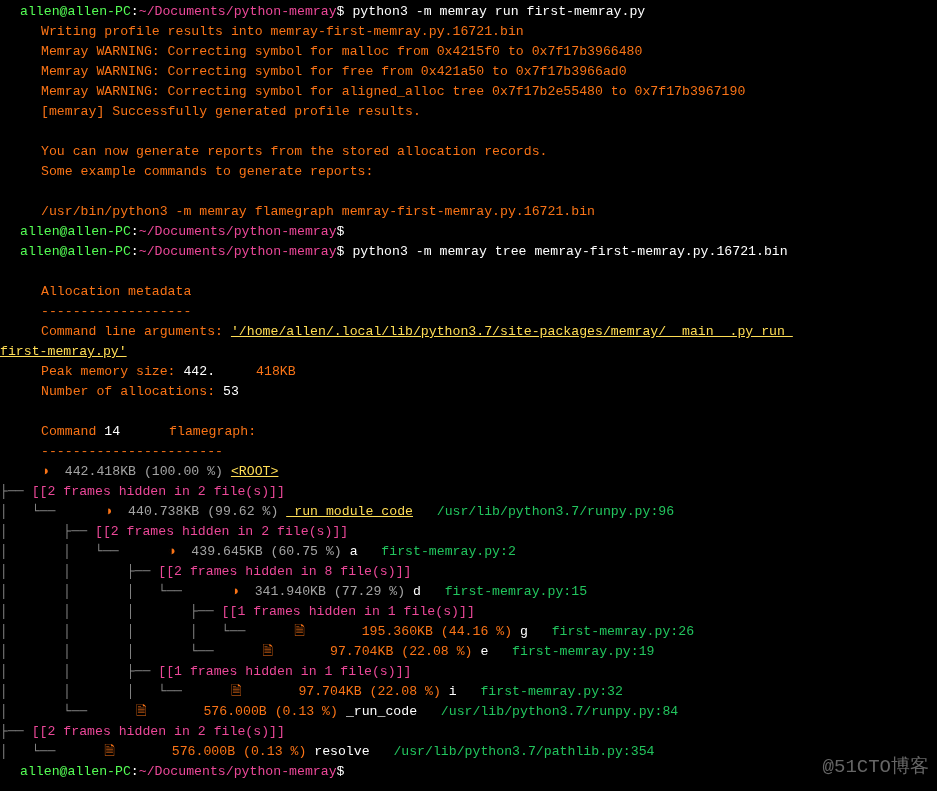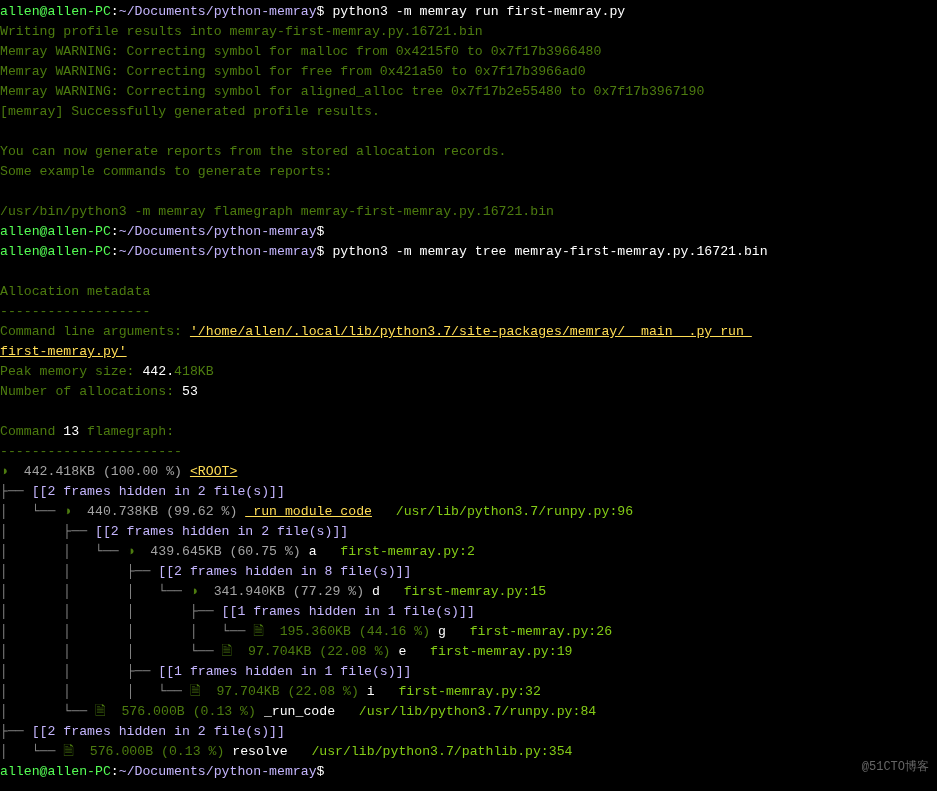--- a/index.html
+++ b/index.html
@@ -16,34 +16,34 @@
       padding: 2px 0;
       width: 937px;
       height: 791px;
       overflow: hidden;
       position: relative;
     }
     .line {
       white-space: pre;
       height: 20px;
     }
-    .green { color: #4d7c0f; }
-    .brightgreen { color: #55ff55; }
+    .green { color: #f97316; padding-left: 41px; }
+    .brightgreen { color: #55ff55; padding-left: 20px; }
     .red { color: #a3a3a3; }
     .white { color: #ffffff; }
-    .cyan { color: #c4b5fd; }
+    .cyan { color: #ec4899; }
     .yellow { color: #ffdd55; text-decoration: underline; }
-    .blue { color: #84cc16; }
+    .blue { color: #22c55e; }
     .graybox { color: #888; }
     .watermark {
       position: absolute;
       right: 8px;
       bottom: 14px;
       color: #666;
-      font-size: 12px;
+      font-size: 19px;
     }
   </style>
 </head>
 <body>
 
 <div class="line"><span class="brightgreen">allen@allen-PC</span><span class="white">:</span><span class="cyan">~/Documents/python-memray</span><span class="white">$</span><span class="white"> python3 -m memray run first-memray.py</span></div>
 <div class="line green">Writing profile results into memray-first-memray.py.16721.bin</div>
 <div class="line green">Memray WARNING: Correcting symbol for malloc from 0x4215f0 to 0x7f17b3966480</div>
 <div class="line green">Memray WARNING: Correcting symbol for free from 0x421a50 to 0x7f17b3966ad0</div>
 <div class="line green">Memray WARNING: Correcting symbol for aligned_alloc tree 0x7f17b2e55480 to 0x7f17b3967190</div>
@@ -56,21 +56,21 @@
 <div class="line"><span class="brightgreen">allen@allen-PC</span><span class="white">:</span><span class="cyan">~/Documents/python-memray</span><span class="white">$</span><span class="white"></span></div>
 <div class="line"><span class="brightgreen">allen@allen-PC</span><span class="white">:</span><span class="cyan">~/Documents/python-memray</span><span class="white">$</span><span class="white"> python3 -m memray tree memray-first-memray.py.16721.bin</span></div>
 <div class="line">&nbsp;</div>
 <div class="line green">Allocation metadata</div>
 <div class="line green">-------------------</div>
 <div class="line"><span class="green">Command line arguments: </span><span class="yellow">'/home/allen/.local/lib/python3.7/site-packages/memray/__main__.py run </span></div>
 <div class="line yellow">first-memray.py'</div>
 <div class="line"><span class="green">Peak memory size: </span><span class="white">442.</span><span class="green">418KB</span></div>
 <div class="line"><span class="green">Number of allocations: </span><span class="white">53</span></div>
 <div class="line">&nbsp;</div>
-<div class="line"><span class="green">Command </span><span class="white">13</span><span class="green"> flamegraph:</span></div>
+<div class="line"><span class="green">Command </span><span class="white">14</span><span class="green"> flamegraph:</span></div>
 <div class="line green">-----------------------</div>
 
 <div class="line"><span class="green">◑ </span><span class="red"> 442.418KB (100.00 %) </span><span class="yellow">&lt;ROOT&gt;</span></div>
 <div class="line"><span class="graybox">├── </span><span class="cyan">[[2 frames hidden in 2 file(s)]]</span></div>
 <div class="line"><span class="graybox">│   </span><span class="graybox">└── </span><span class="green">◑ </span><span class="red"> 440.738KB (99.62 %) </span><span class="yellow">_run_module_code</span><span>   </span><span class="blue">/usr/lib/python3.7/runpy.py:96</span></div>
 <div class="line"><span class="graybox">│   </span><span class="graybox">    </span><span class="graybox">├── </span><span class="cyan">[[2 frames hidden in 2 file(s)]]</span></div>
 <div class="line"><span class="graybox">│   </span><span class="graybox">    </span><span class="graybox">│   </span><span class="graybox">└── </span><span class="green">◑ </span><span class="red"> 439.645KB (60.75 %) </span><span class="white">a</span><span>   </span><span class="blue">first-memray.py:2</span></div>
 <div class="line"><span class="graybox">│   </span><span class="graybox">    </span><span class="graybox">│   </span><span class="graybox">    </span><span class="graybox">├── </span><span class="cyan">[[2 frames hidden in 8 file(s)]]</span></div>
 <div class="line"><span class="graybox">│   </span><span class="graybox">    </span><span class="graybox">│   </span><span class="graybox">    </span><span class="graybox">│   </span><span class="graybox">└── </span><span class="green">◑ </span><span class="red"> 341.940KB (77.29 %) </span><span class="white">d</span><span>   </span><span class="blue">first-memray.py:15</span></div>
 <div class="line"><span class="graybox">│   </span><span class="graybox">    </span><span class="graybox">│   </span><span class="graybox">    </span><span class="graybox">│   </span><span class="graybox">    </span><span class="graybox">├── </span><span class="cyan">[[1 frames hidden in 1 file(s)]]</span></div>

